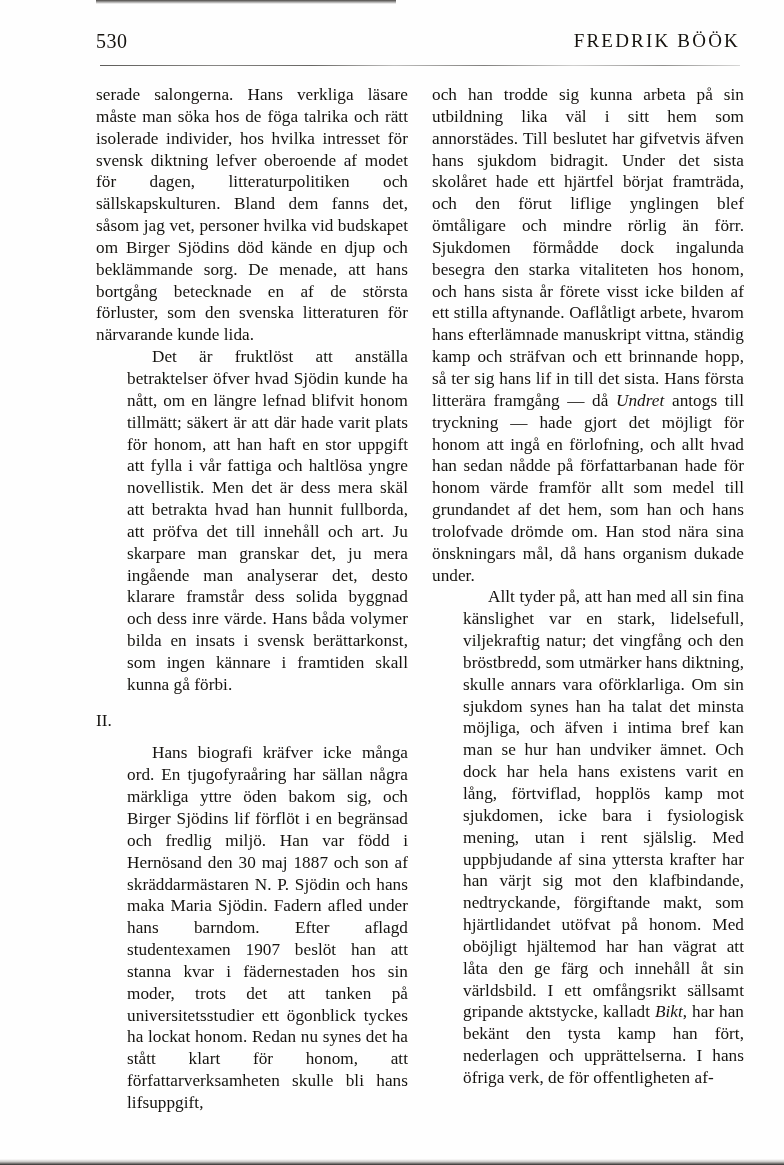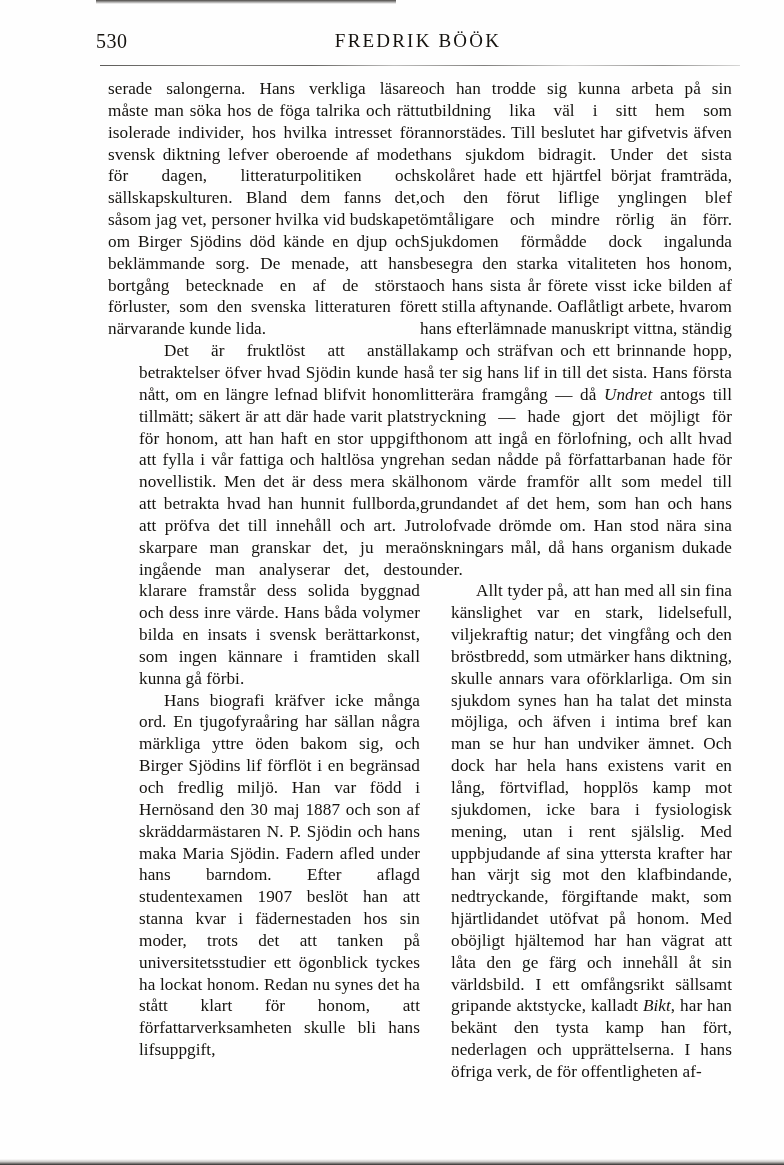--- a/index.html
+++ b/index.html
@@ -68,21 +68,21 @@
     top: 0;
     font-size: 20px;
     letter-spacing: 0.5px;
     font-variant-numeric: oldstyle-nums;
   }
   .head-title {
     position: absolute;
     left: 0;
     top: 0;
     width: 644px;
-    text-align: center;
+    text-align: right;
     font-size: 19px;
     letter-spacing: 2.2px;
   }
 
   .head-rule {
     position: absolute;
     left: 100px;
     top: 65px;
     width: 640px;
     height: 1px;
@@ -94,24 +94,24 @@
         rgba(40,38,34,0.58) 60%,
         rgba(40,38,34,0.22) 74%,
         rgba(40,38,34,0.50) 88%,
         rgba(40,38,34,0.18) 100%);
   }
 
   
   .columns {
     position: absolute;
     left: 96px;
-    top: 78px;
+    top: 84px;
     width: 648px;
     display: flex;
-    justify-content: center;
+    justify-content: space-between;
   }
   .column {
     width: 312px;
   }
 
   .column p {
     margin: 0;
     font-size: 17.2px;
     line-height: 21.85px;
     text-align: justify;
@@ -150,20 +150,21 @@
     <span class="head-title">FREDRIK BÖÖK</span>
   </div>
 
   <div class="head-rule"></div>
 
   <div class="columns">
 
     <div class="column">
       <p>serade salongerna. Hans verkliga läsare måste man söka hos de föga talrika och rätt isolerade individer, hos hvilka intresset för svensk diktning lefver oberoende af modet för dagen, litteraturpolitiken och sällskapskulturen. Bland dem fanns det, såsom jag vet, personer hvilka vid budskapet om Birger Sjödins död kände en djup och beklämmande sorg. De menade, att hans bortgång betecknade en af de största förluster, som den svenska litteraturen för närvarande kunde lida.</p>
       <p class="indent">Det är fruktlöst att anställa betraktelser öfver hvad Sjödin kunde ha nått, om en längre lefnad blifvit honom tillmätt; säkert är att där hade varit plats för honom, att han haft en stor uppgift att fylla i vår fattiga och haltlösa yngre novellistik. Men det är dess mera skäl att betrakta hvad han hunnit fullborda, att pröfva det till innehåll och art. Ju skarpare man granskar det, ju mera ingående man analyserar det, desto klarare framstår dess solida byggnad och dess inre värde. Hans båda volymer bilda en insats i svensk berättarkonst, som ingen kännare i framtiden skall kunna gå förbi.</p>
+      <p class="section-number">II.</p>
       <p class="indent">Hans biografi kräfver icke många ord. En tjugofyraåring har sällan några märkliga yttre öden bakom sig, och Birger Sjödins lif förflöt i en begränsad och fredlig miljö. Han var född i Hernösand den 30 maj 1887 och son af skräddarmästaren N. P. Sjödin och hans maka Maria Sjödin. Fadern afled under hans barndom. Efter aflagd studentexamen 1907 beslöt han att stanna kvar i fädernestaden hos sin moder, trots det att tanken på universitetsstudier ett ögonblick tyckes ha lockat honom. Redan nu synes det ha stått klart för honom, att författarverksamheten skulle bli hans lifsuppgift,</p>
     </div>
 
     <div class="column">
       <p>och han trodde sig kunna arbeta på sin utbildning lika väl i sitt hem som annorstädes. Till beslutet har gifvetvis äfven hans sjukdom bidragit. Under det sista skolåret hade ett hjärtfel börjat framträda, och den förut liflige ynglingen blef ömtåligare och mindre rörlig än förr. Sjukdomen förmådde dock ingalunda besegra den starka vitaliteten hos honom, och hans sista år förete visst icke bilden af ett stilla aftynande. Oaflåtligt arbete, hvarom hans efterlämnade manuskript vittna, ständig kamp och sträfvan och ett brinnande hopp, så ter sig hans lif in till det sista. Hans första litterära framgång — då <span class="title-italic">Undret</span> antogs till tryckning — hade gjort det möjligt för honom att ingå en förlofning, och allt hvad han sedan nådde på författarbanan hade för honom värde framför allt som medel till grundandet af det hem, som han och hans trolofvade drömde om. Han stod nära sina önskningars mål, då hans organism dukade under.</p>
       <p class="indent">Allt tyder på, att han med all sin fina känslighet var en stark, lidelsefull, viljekraftig natur; det vingfång och den bröstbredd, som utmärker hans diktning, skulle annars vara oförklarliga. Om sin sjukdom synes han ha talat det minsta möjliga, och äfven i intima bref kan man se hur han undviker ämnet. Och dock har hela hans existens varit en lång, förtviflad, hopplös kamp mot sjukdomen, icke bara i fysiologisk mening, utan i rent själslig. Med uppbjudande af sina yttersta krafter har han värjt sig mot den klafbindande, nedtryckande, förgiftande makt, som hjärtlidandet utöfvat på honom. Med oböjligt hjältemod har han vägrat att låta den ge färg och innehåll åt sin världsbild. I ett omfångsrikt sällsamt gripande aktstycke, kalladt <span class="title-italic">Bikt</span>, har han bekänt den tysta kamp han fört, nederlagen och upprättelserna. I hans öfriga verk, de för offentligheten af-</p>
     </div>
 
   </div>
 

